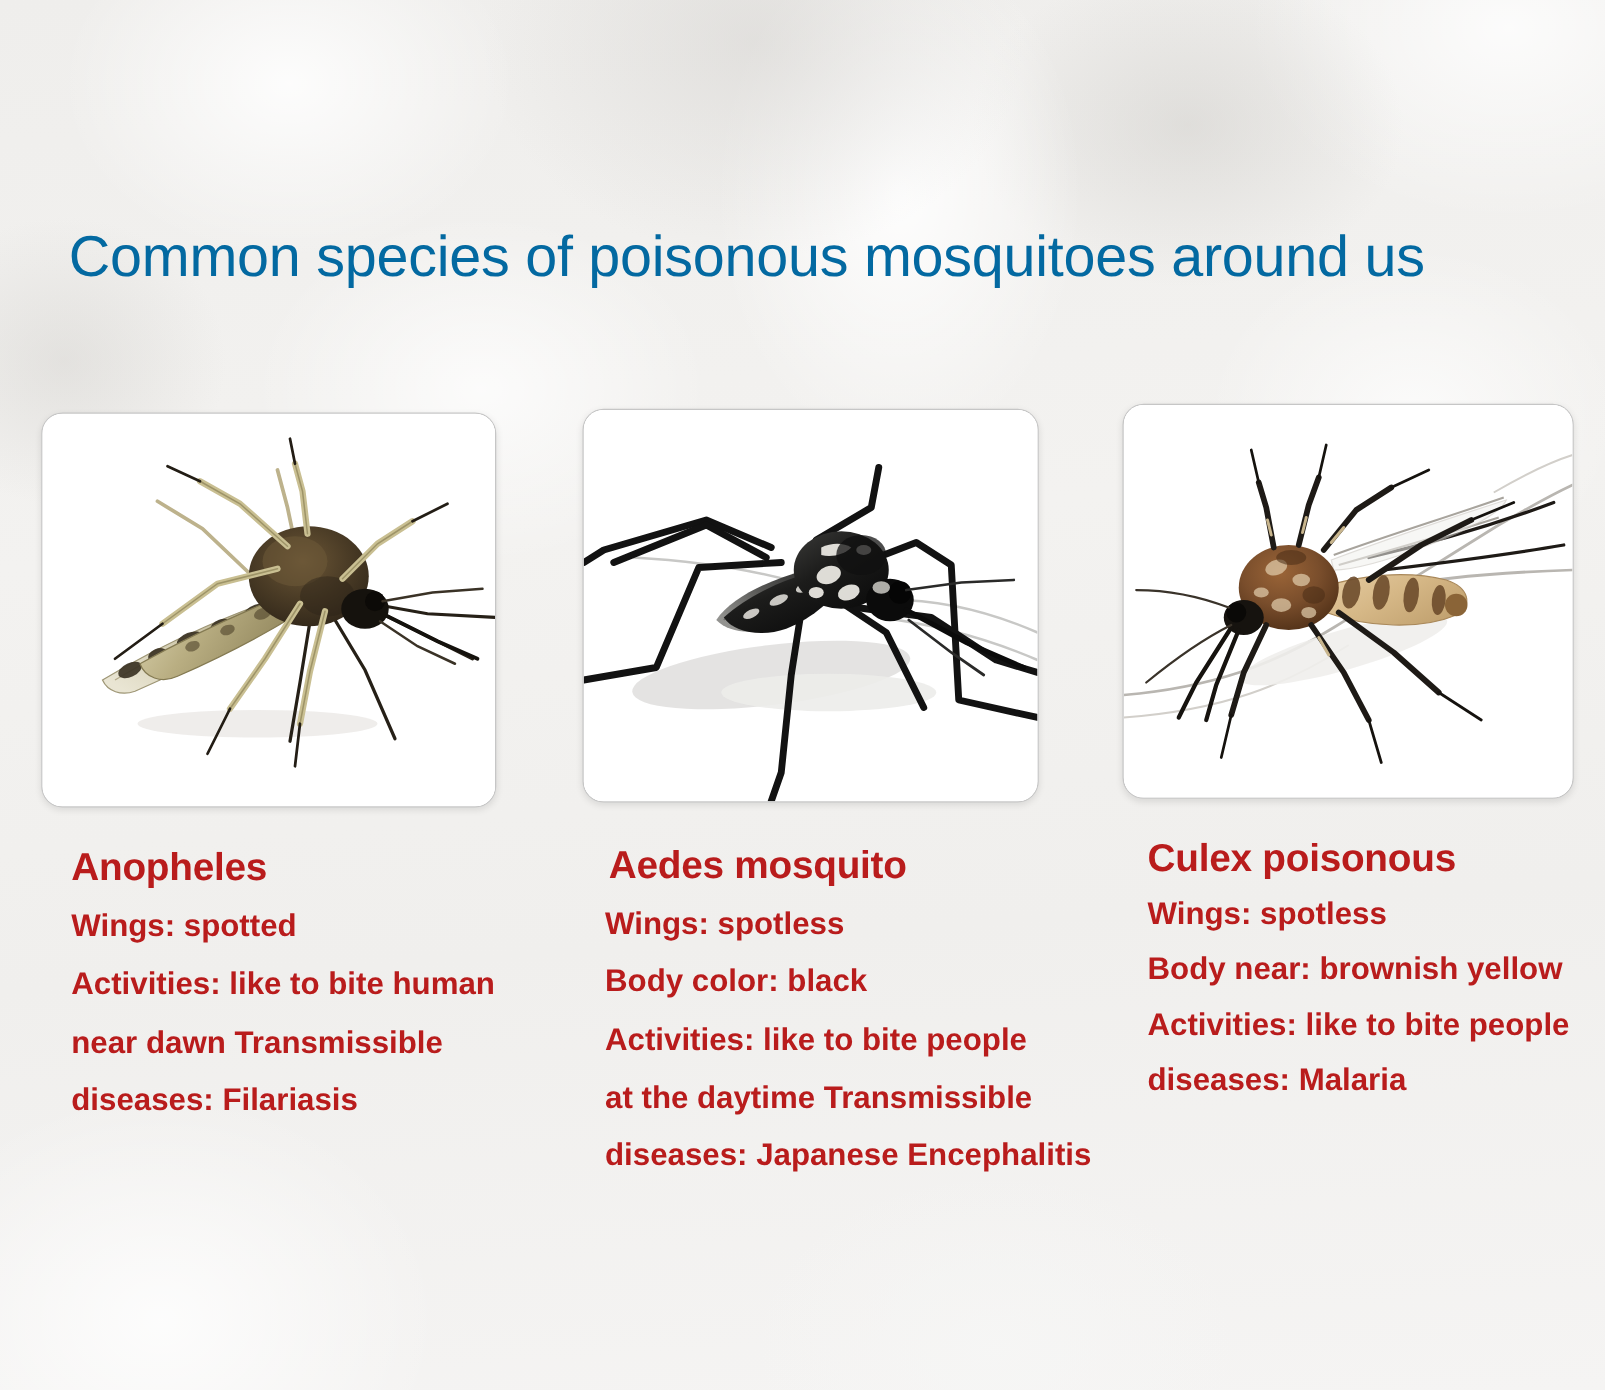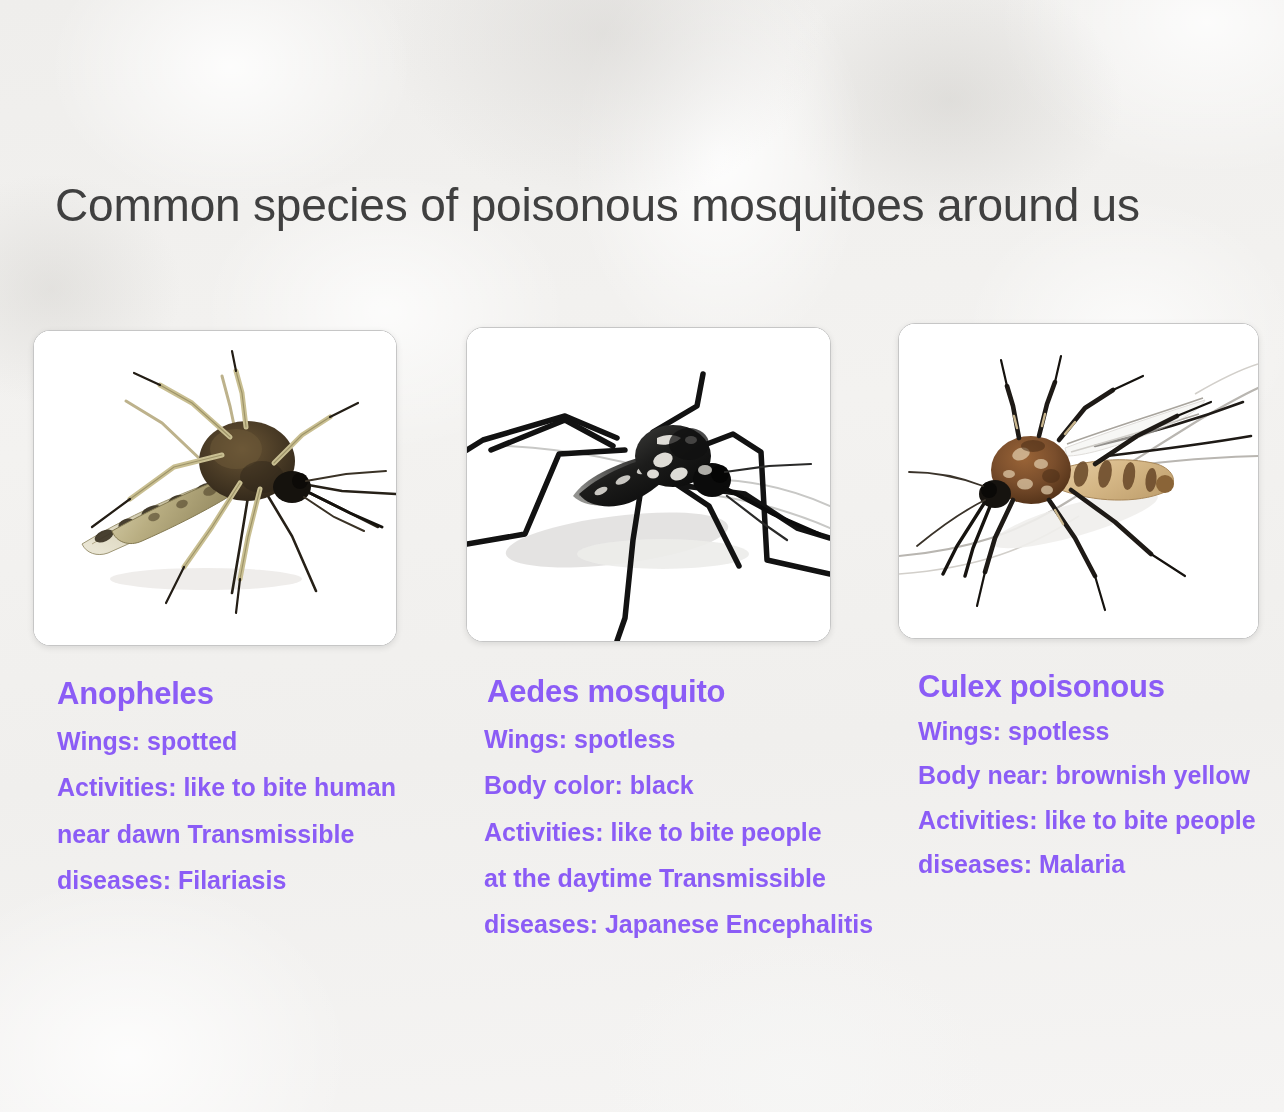--- a/index.html
+++ b/index.html
@@ -34,21 +34,21 @@
     pointer-events: none;
   }
 
   #title {
     position: absolute;
     left: 55px;
     top: 178px;
     font-size: 46px;
     font-weight: 300;
     letter-spacing: -0.2px;
-    color: #404040;
+    color: #0369a1;
     white-space: nowrap;
   }
 
   .card {
     position: absolute;
     background: #ffffff;
     border: 1px solid #c6c6c6;
     border-radius: 17px;
     box-shadow: 0 2px 6px rgba(0,0,0,0.10);
     overflow: hidden;
@@ -58,21 +58,21 @@
   #card-3 { left: 898px; top: 323px; width: 359px; height: 314px; }
 
   .photo {
     position: absolute;
     inset: 0;
     background: #ffffff;
   }
 
   .block {
     position: absolute;
-    color: #8b5cf6;
+    color: #b91c1c;
   }
   .block h2 {
     margin: 0 0 16px 0;
     font-size: 31px;
     font-weight: 700;
     letter-spacing: -0.2px;
     white-space: nowrap;
   }
   .block p {
     margin: 0 0 20px 0;

